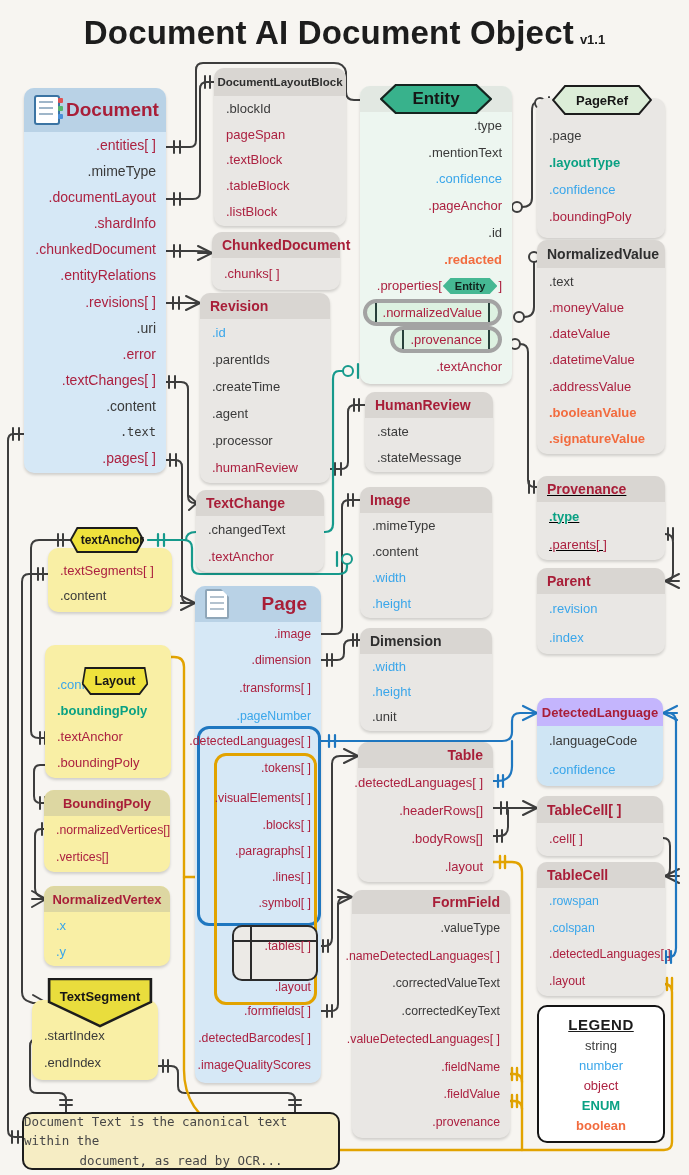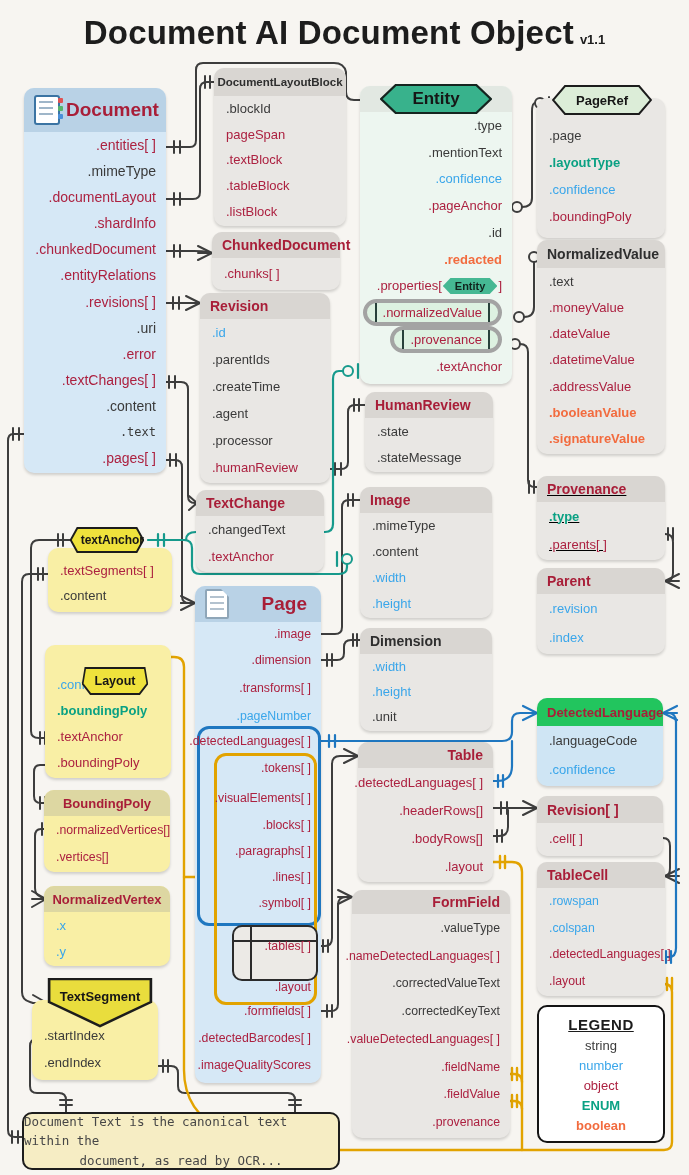--- a/index.html
+++ b/index.html
@@ -12,21 +12,21 @@
   .box{position:absolute;border-radius:10px;box-shadow:0 2px 3px rgba(0,0,0,.16);z-index:1;}
   .v-gray{background:#e9e7e4;}
   .v-blue{background:#d6e8f6;}
   .v-green{background:#edf6f0;}
   .v-yellow{background:#f9efa5;}
   .v-lblue{background:#cfe5f4;}
   .hdr{display:flex;align-items:center;gap:6px;padding:0 10px;border-radius:10px 10px 0 0;}
   .hdr-gray{background:#d9d6d2;}
   .hdr-blue{background:#b9d2e6;}
   .hdr-olive{background:#ddd7a2;}
-  .hdr-lblue{background:#22c55e;}
+  .hdr-lblue{background:#c4b5fd;justify-content:center;}
   .hdr-band{background:#e2e8e2;}
   .hdr-center{justify-content:center;}
   .hdr-right{justify-content:flex-end;}
   .ttl{font-weight:700;font-size:14px;color:#a81e38;white-space:nowrap;}
   .ttl.dark{color:#2e2e2e;}
   .ttl.big{font-size:19px;}
   .ttl.small{font-size:11.5px;}
   .rows{display:flex;flex-direction:column;position:relative;z-index:2;}
   .row{flex:1;display:flex;align-items:center;white-space:nowrap;}
   .align-right .row{justify-content:flex-end;padding-right:10px;}
@@ -671,21 +671,21 @@
           <span class="t-string">.languageCode</span>
         </div>
         <div class="row">
           <span class="t-number">.confidence</span>
         </div>
       </div>
   </div>
 
   <div class="box v-gray" style="left:537px;top:796px;width:126px;height:60px;">
     <div class="hdr hdr-gray" style="height:27px;">
-        <span class="ttl">Revision[ ]</span>
+        <span class="ttl">TableCell[ ]</span>
       </div>
     <div class="rows align-left fs13" style="height:31px;">
         <div class="row">
           <span class="t-object">.cell[ ]</span>
         </div>
       </div>
   </div>
 
   <div class="box v-gray" style="left:537px;top:862px;width:128px;height:134px;">
     <div class="hdr hdr-gray" style="height:26px;">

